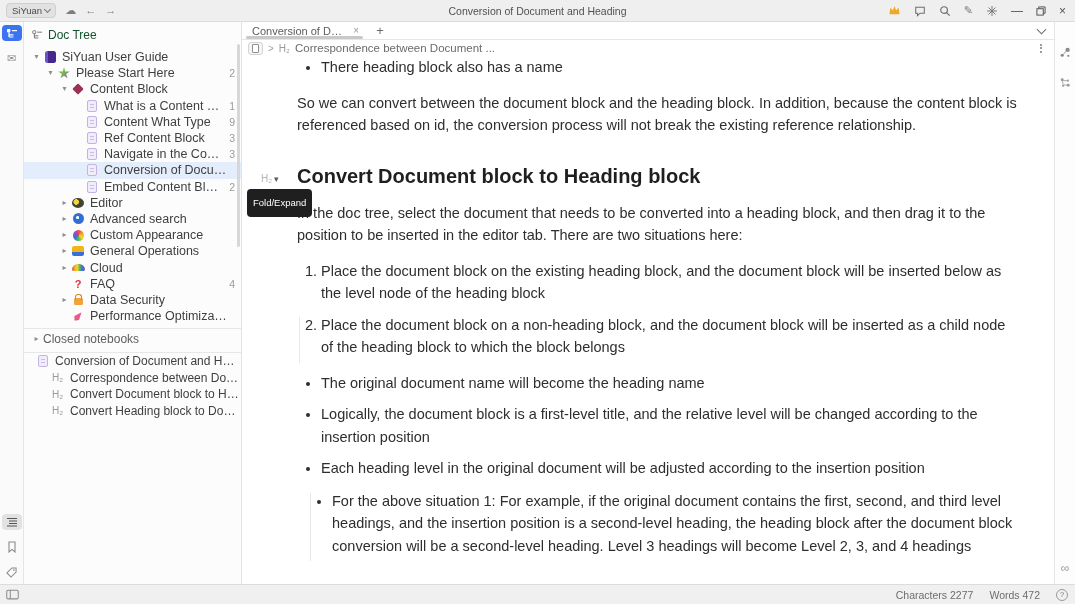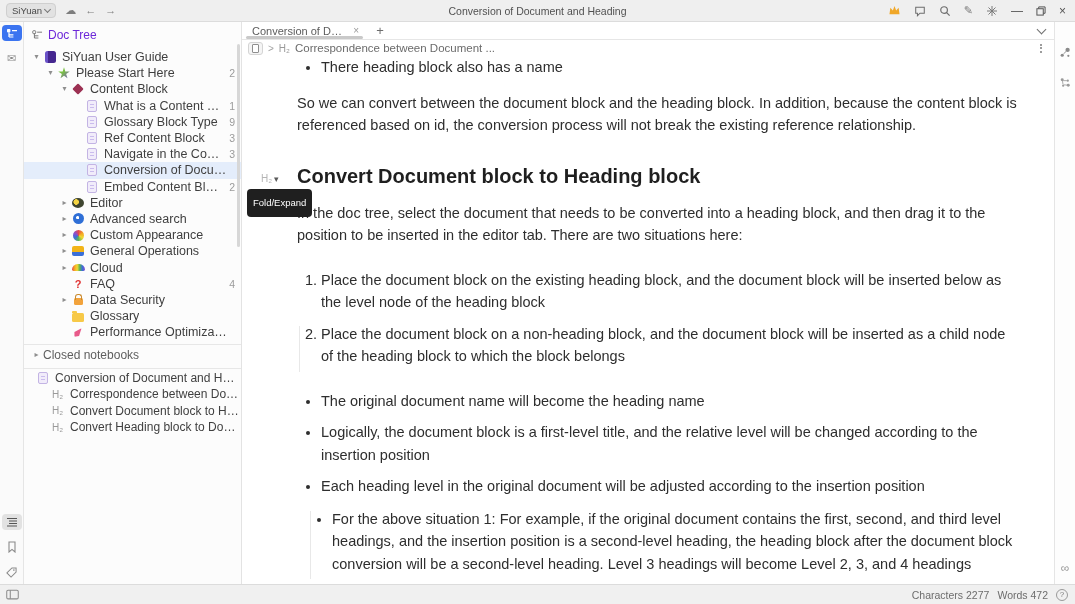--- a/index.html
+++ b/index.html
@@ -22,21 +22,21 @@
 
   
   .dock-left { width:24px; background:#fafafa; border-right:1px solid #e5e5e5; display:flex; flex-direction:column; align-items:center; padding:3px 0 4px; gap:9px; flex:none; }
   .dock-btn { width:20px; height:16px; display:flex; align-items:center; justify-content:center; border-radius:4px; color:#8a8a8a; font-size:11px; }
   .dock-btn.blue { background:#3b74f0; }
   .dock-btn.activegray { background:#e2e2e2; }
   .dock-spacer { margin-top:auto; }
 
   
   .doctree { width:218px; background:#fcfcfc; border-right:1px solid #e3e3e3; display:flex; flex-direction:column; position:relative; flex:none; font-size:12.5px; }
-  .panel-head { height:20px; display:flex; align-items:center; gap:5px; padding:0 8px; color:#6d28d9; font-size:12px; flex:none; margin-top:3px; }
+  .panel-head { height:20px; display:flex; align-items:center; gap:5px; padding:0 8px; color:#14532d; font-size:12px; flex:none; margin-top:3px; }
   .trow { height:16.2px; display:flex; align-items:center; cursor:pointer; padding-right:6px; }
   .trow.sel { background:#e4edfb; }
   .tw { width:13px; flex:none; color:#8f8f8f; font-size:8px; text-align:center; line-height:1; }
   .tlabel { white-space:nowrap; overflow:hidden; text-overflow:ellipsis; color:#3f3f3f; }
   .tcount { margin-left:auto; color:#9b9b9b; font-size:10.5px; padding-left:6px; }
   .tdivider { border-top:1px solid #e7e7e7; margin:4px 0 0; }
   .section-row { height:19px; display:flex; align-items:center; color:#5e5e5e; font-size:12px; padding-right:6px; }
   .scrollthumb { position:absolute; right:1px; top:22px; width:3px; height:203px; background:#d7d7d7; border-radius:2px; }
 
   
@@ -78,40 +78,40 @@
   .crumb-fileic { width:15px; height:13px; border:1px solid #d4d4d4; border-radius:3px; background:#f5f5f5; display:flex; align-items:center; justify-content:center; }
   .mini-file { width:7px; height:9px; background:#fff; border:1px solid #8f8f8f; border-radius:1px; }
   .crumb-sep { color:#a3a3a3; font-size:10px; }
   .crumb-h2 { color:#9a9a9a; font-size:10px; }
   .kebab { margin-left:auto; display:flex; flex-direction:column; gap:1.5px; padding:2px 4px; }
   .kebab i { width:2px; height:2px; border-radius:50%; background:#7c7c7c; display:block; }
 
   
   .doc-content { flex:1; overflow:hidden; padding:0 34px 0 55px; font-size:14.5px; line-height:22.5px; color:#2e2e2e; position:relative; }
   .doc-content p { margin-top:13px; }
-  .doc-content ul, .doc-content ol { margin-top:22px; padding-left:24px; }
+  .doc-content ul, .doc-content ol { margin-top:13px; padding-left:24px; }
   .doc-content li { margin-top:9px; position:relative; }
   .doc-content li.guided::before { content:""; position:absolute; left:-22px; top:3px; bottom:-4px; width:1px; background:#e8e8e8; }
   ul.partial { margin-top:-9px; }
   ul.nested { margin-top:10px; padding-left:35px; }
   .h2-block { position:relative; margin-top:26px; }
   .h2-block h2 { font-size:20px; line-height:26px; color:#1f1f1f; font-weight:700; }
   .gutter { position:absolute; left:-36px; top:5px; display:flex; align-items:center; gap:2px; }
   .g-h2 { color:#b5b5b5; font-size:10px; }
   .g-arrow { color:#5a5a5a; font-size:9px; }
   .tooltip { position:absolute; left:-50px; top:26px; background:#1f1f1f; color:#fff; font-size:9.5px; padding:3px 6px; border-radius:4px; white-space:nowrap; z-index:5; }
 
   
   .dock-right { width:21px; background:#fdfdfd; border-left:1px solid #e5e5e5; display:flex; flex-direction:column; align-items:center; padding:22px 0 8px; gap:14px; flex:none; }
   .dock-right .dock-btn { width:18px; height:16px; }
   .inf { font-size:12px; color:#9a9a9a; }
 
   
   .statusbar { height:20px; background:#f0f0f0; border-top:1px solid #dcdcdc; display:flex; align-items:center; gap:8px; padding:0 7px 0 6px; font-size:10.5px; color:#6d6d6d; flex:none; }
-  .sb-right { margin-left:auto; display:flex; align-items:center; gap:8px; }
+  .sb-right { margin-left:auto; display:flex; align-items:center; gap:16px; }
   .help-circle { width:12px; height:12px; border:1px solid #9a9a9a; border-radius:50%; display:flex; align-items:center; justify-content:center; font-size:8px; color:#7c7c7c; }
 
   svg { display:block; }
 </style>
 </head>
 <body>
 
 <div class="app">
 
   <div class="titlebar">
@@ -228,21 +228,21 @@
               <i class="ic-file"></i>
             </span>
           <span class="tlabel">What is a Content Block</span>
           <span class="tcount">1</span>
         </div>
         <div class="trow" style="padding-left:48px">
           <span class="tw"></span>
           <span class="tic">
               <i class="ic-file"></i>
             </span>
-          <span class="tlabel">Glossary Block Type</span>
+          <span class="tlabel">Content What Type</span>
           <span class="tcount">9</span>
         </div>
         <div class="trow" style="padding-left:48px">
           <span class="tw"></span>
           <span class="tic">
               <i class="ic-file"></i>
             </span>
           <span class="tlabel">Ref Content Block</span>
           <span class="tcount">3</span>
         </div>
@@ -317,28 +317,20 @@
             </span>
           <span class="tlabel">FAQ</span>
           <span class="tcount">4</span>
         </div>
         <div class="trow" style="padding-left:34px">
           <span class="tw">▸</span>
           <span class="tic">
               <i class="ic-lock"></i>
             </span>
           <span class="tlabel">Data Security</span>
-          <span class="tcount"></span>
-        </div>
-        <div class="trow" style="padding-left:34px">
-          <span class="tw"></span>
-          <span class="tic">
-              <i class="ic-folder"></i>
-            </span>
-          <span class="tlabel">Glossary</span>
           <span class="tcount"></span>
         </div>
         <div class="trow" style="padding-left:34px">
           <span class="tw"></span>
           <span class="tic">
               <i class="ic-rocket"></i>
             </span>
           <span class="tlabel">Performance Optimization</span>
           <span class="tcount"></span>
         </div>

